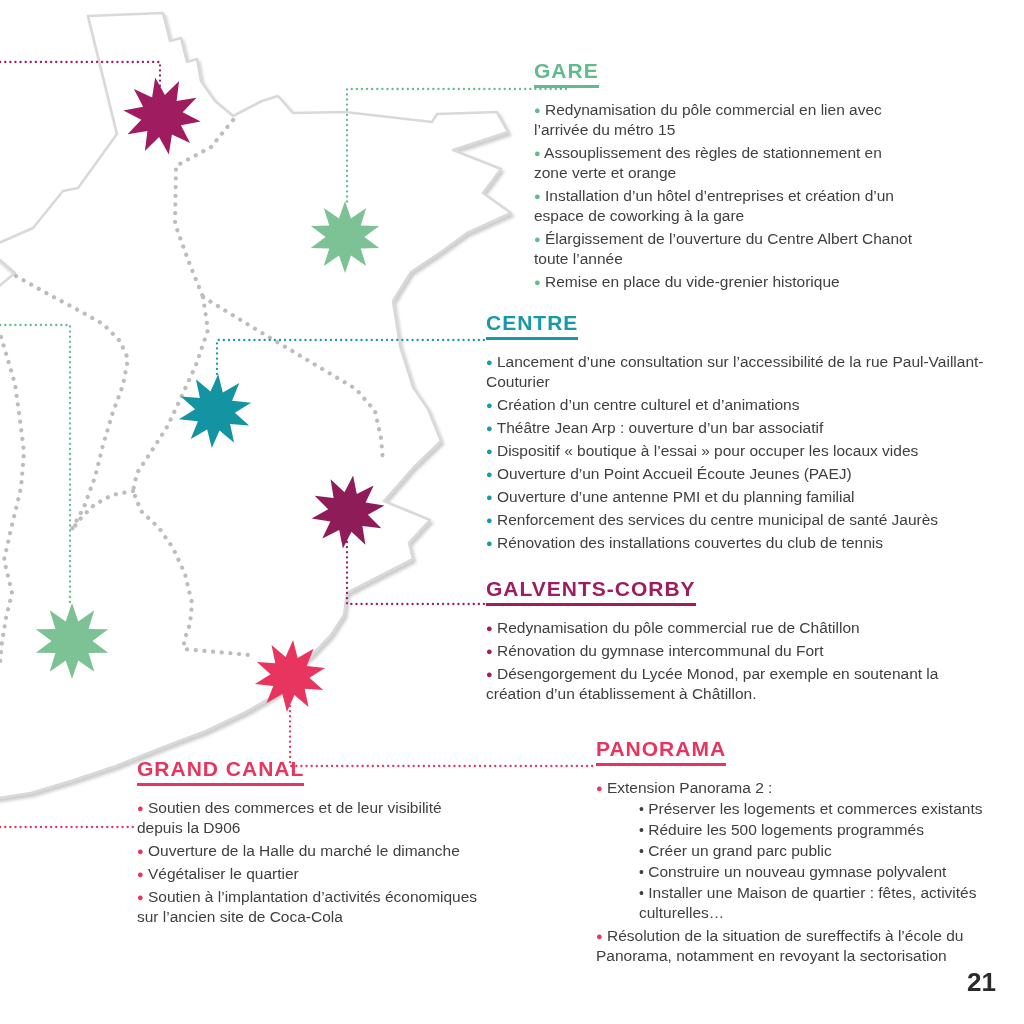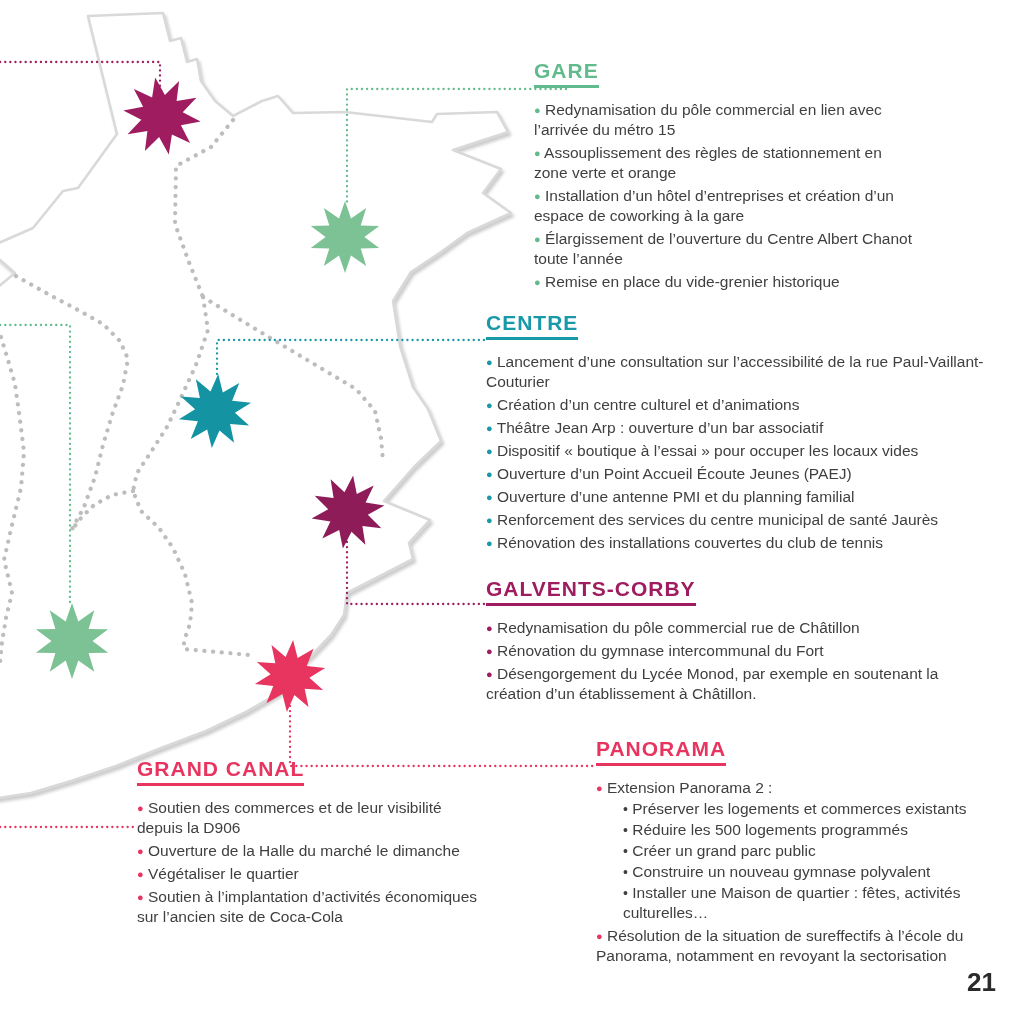--- a/index.html
+++ b/index.html
@@ -11,21 +11,21 @@
   .sec{position:absolute;}
   .sec-title{
     margin:0 0 12px 0;display:inline-block;
     font-family:"Liberation Sans",sans-serif;font-weight:800;font-size:21px;line-height:1.05;
     letter-spacing:1px;border-bottom:3px solid;padding-bottom:3px;
   }
   ul.items{list-style:none;margin:0;padding:0;font-size:15.5px;line-height:20px;}
   ul.items>li{margin:0 0 3px 0;}
   span.b{font-size:11px;vertical-align:1px;}
   ul.sub{list-style:none;margin:1px 0 0 27px;padding:0;}
-  ul.sub>li{margin:0 0 1px 0;}
+  ul.sub>li{margin:0 0 1px 16px;}
   span.sb{font-size:14px;}
   #sec-gare{left:534px;top:60px;width:378px;}
   #sec-centre{left:486px;top:312px;width:500px;}
   #sec-galvents{left:486px;top:578px;width:492px;}
   #sec-panorama{left:596px;top:738px;width:424px;}
   #sec-grandcanal{left:137px;top:758px;width:350px;}
   #page-number{
     position:absolute;right:28px;top:967px;font-weight:700;font-size:26px;color:#2b2b2b;
     font-family:"Liberation Sans",sans-serif;
   }

